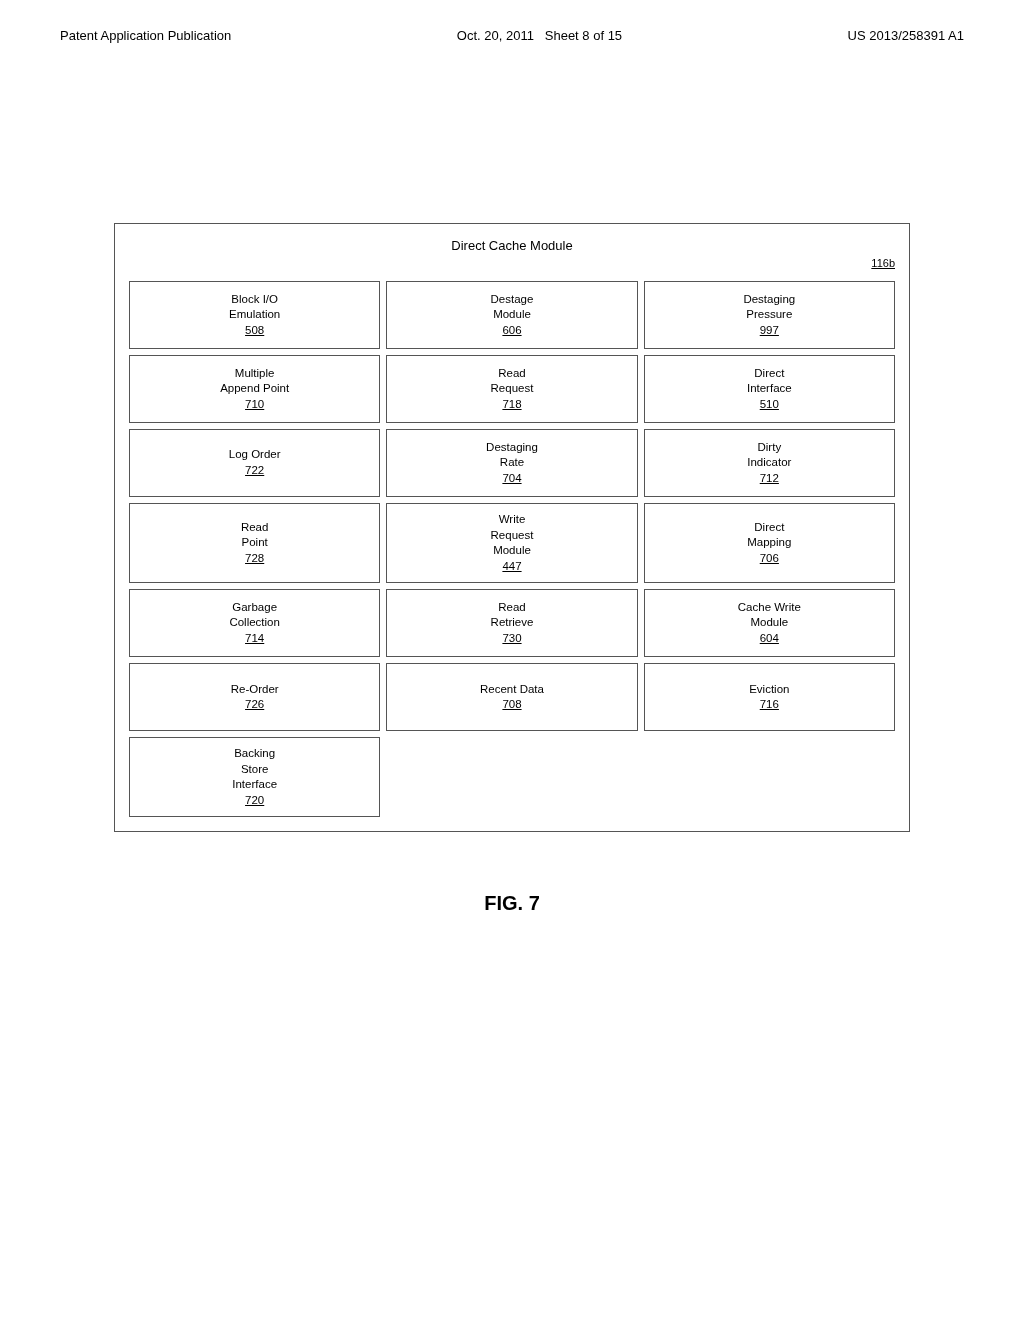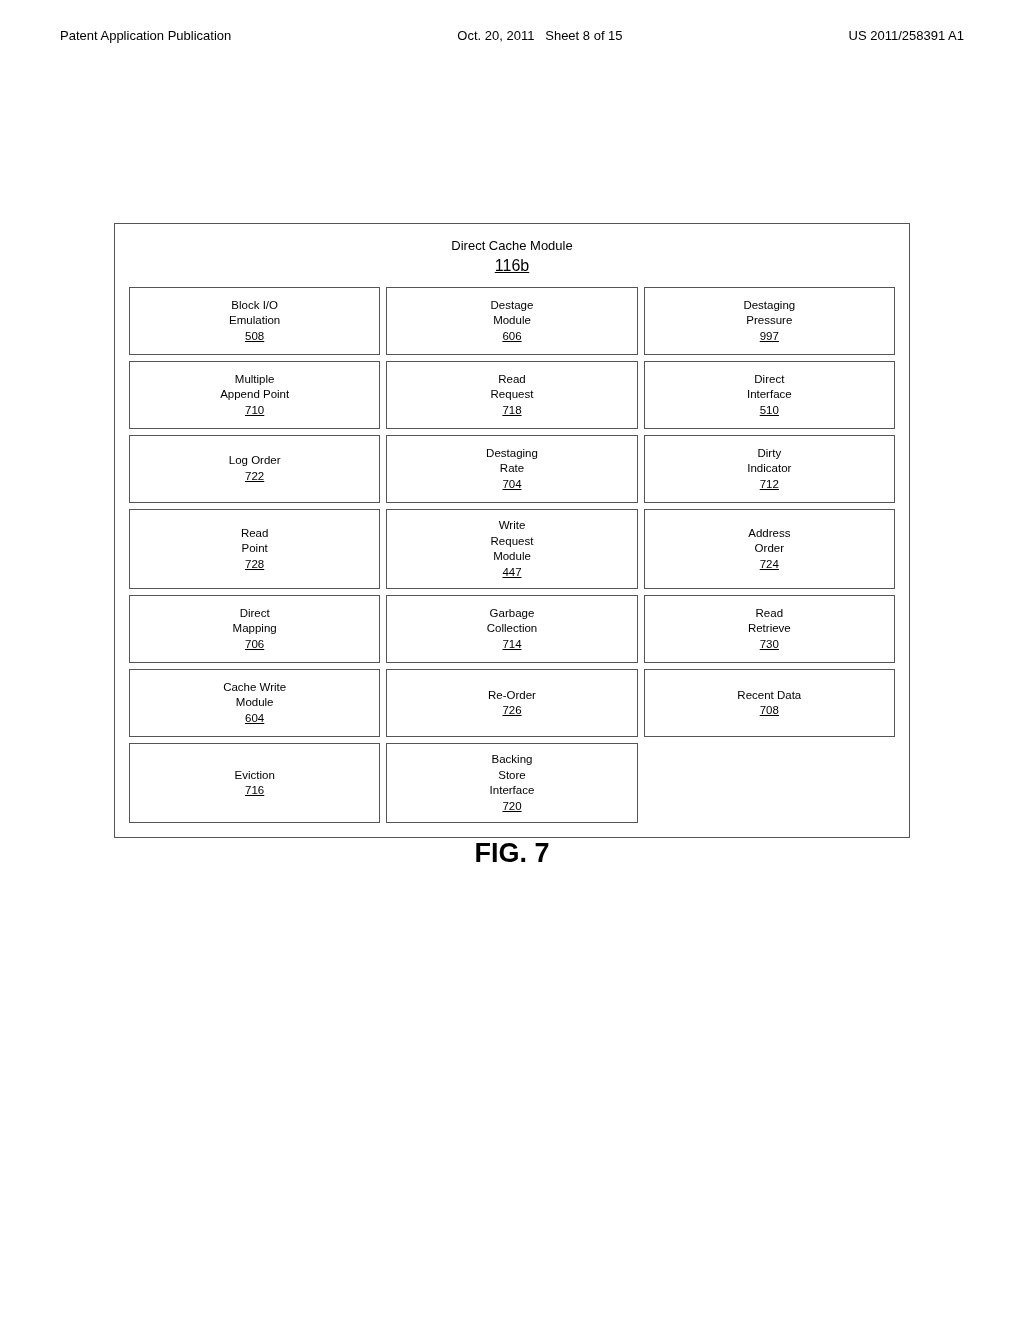--- a/index.html
+++ b/index.html
@@ -38,22 +38,22 @@
       background: #fff;
     }
 
     .diagram-title {
       text-align: center;
       font-size: 13px;
       margin-bottom: 4px;
     }
 
     .diagram-subtitle {
-      text-align: center;
-      font-size: 16px;
+      text-align: right;
+      font-size: 11px;
       text-decoration: underline;
       margin-bottom: 12px;
     }
 
     
     .module-grid {
       display: grid;
       grid-template-columns: repeat(3, 1fr);
       grid-template-rows: repeat(4, auto);
       gap: 6px;
@@ -73,34 +73,35 @@
     }
 
     .module-box .num {
       text-decoration: underline;
       display: block;
     }
 
     
     .figure-label {
       text-align: right;
-      font-size: 27px;
+      font-size: 20px;
       font-weight: bold;
+      margin-top: 60px;
     }
   </style>
 </head>
 <body>
 
 <div class="page-header">
   <span>Patent Application Publication</span>
   <span>
     <span>Oct. 20, 2011</span>&nbsp;&nbsp;
     <span>Sheet 8 of 15</span>
   </span>
-  <span>US 2011/258391 A1</span>
+  <span>US 2013/258391 A1</span>
 </div>
 
 <div class="main-content">
 
   <div class="diagram-container">
     <div class="diagram-title">Direct Cache Module</div>
     <div class="diagram-subtitle">116b</div>
     <div class="module-grid">
 
     <div class="module-box">
@@ -152,25 +153,20 @@
           <span>Point</span>
           <span class="num">728</span>
         </div>
         <div class="module-box">
           <span>Write</span>
           <span>Request</span>
           <span>Module</span>
           <span class="num">447</span>
         </div>
         <div class="module-box">
-          <span>Address</span>
-          <span>Order</span>
-          <span class="num">724</span>
-        </div>
-        <div class="module-box">
           <span>Direct</span>
           <span>Mapping</span>
           <span class="num">706</span>
         </div>
         <div class="module-box">
           <span>Garbage</span>
           <span>Collection</span>
           <span class="num">714</span>
         </div>
         <div class="module-box">

